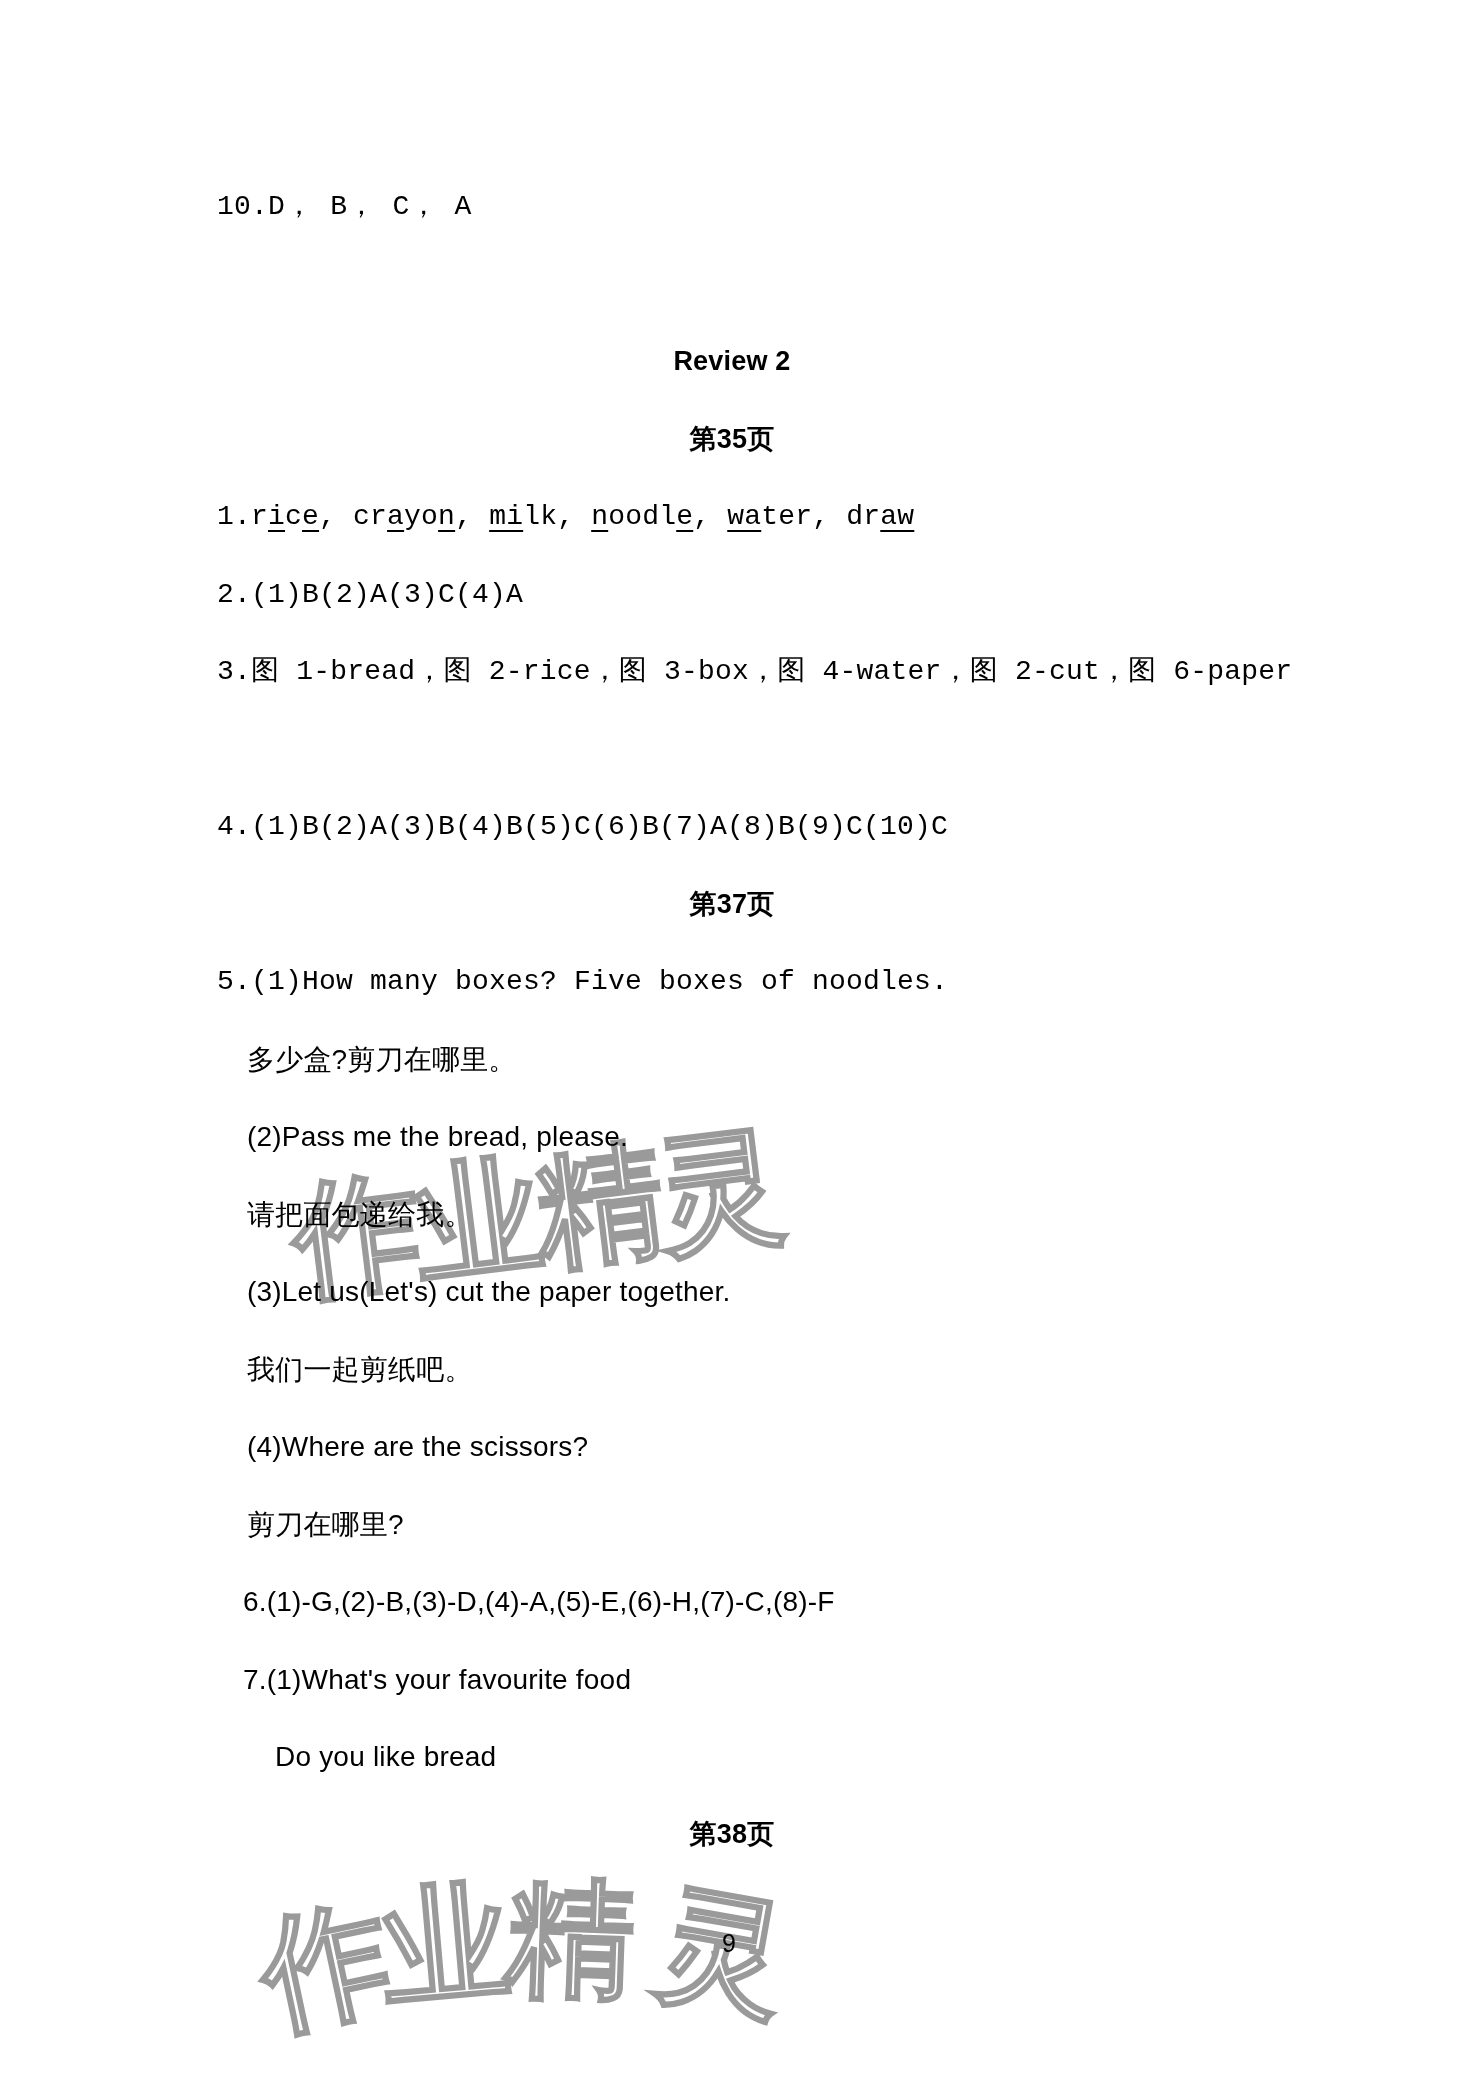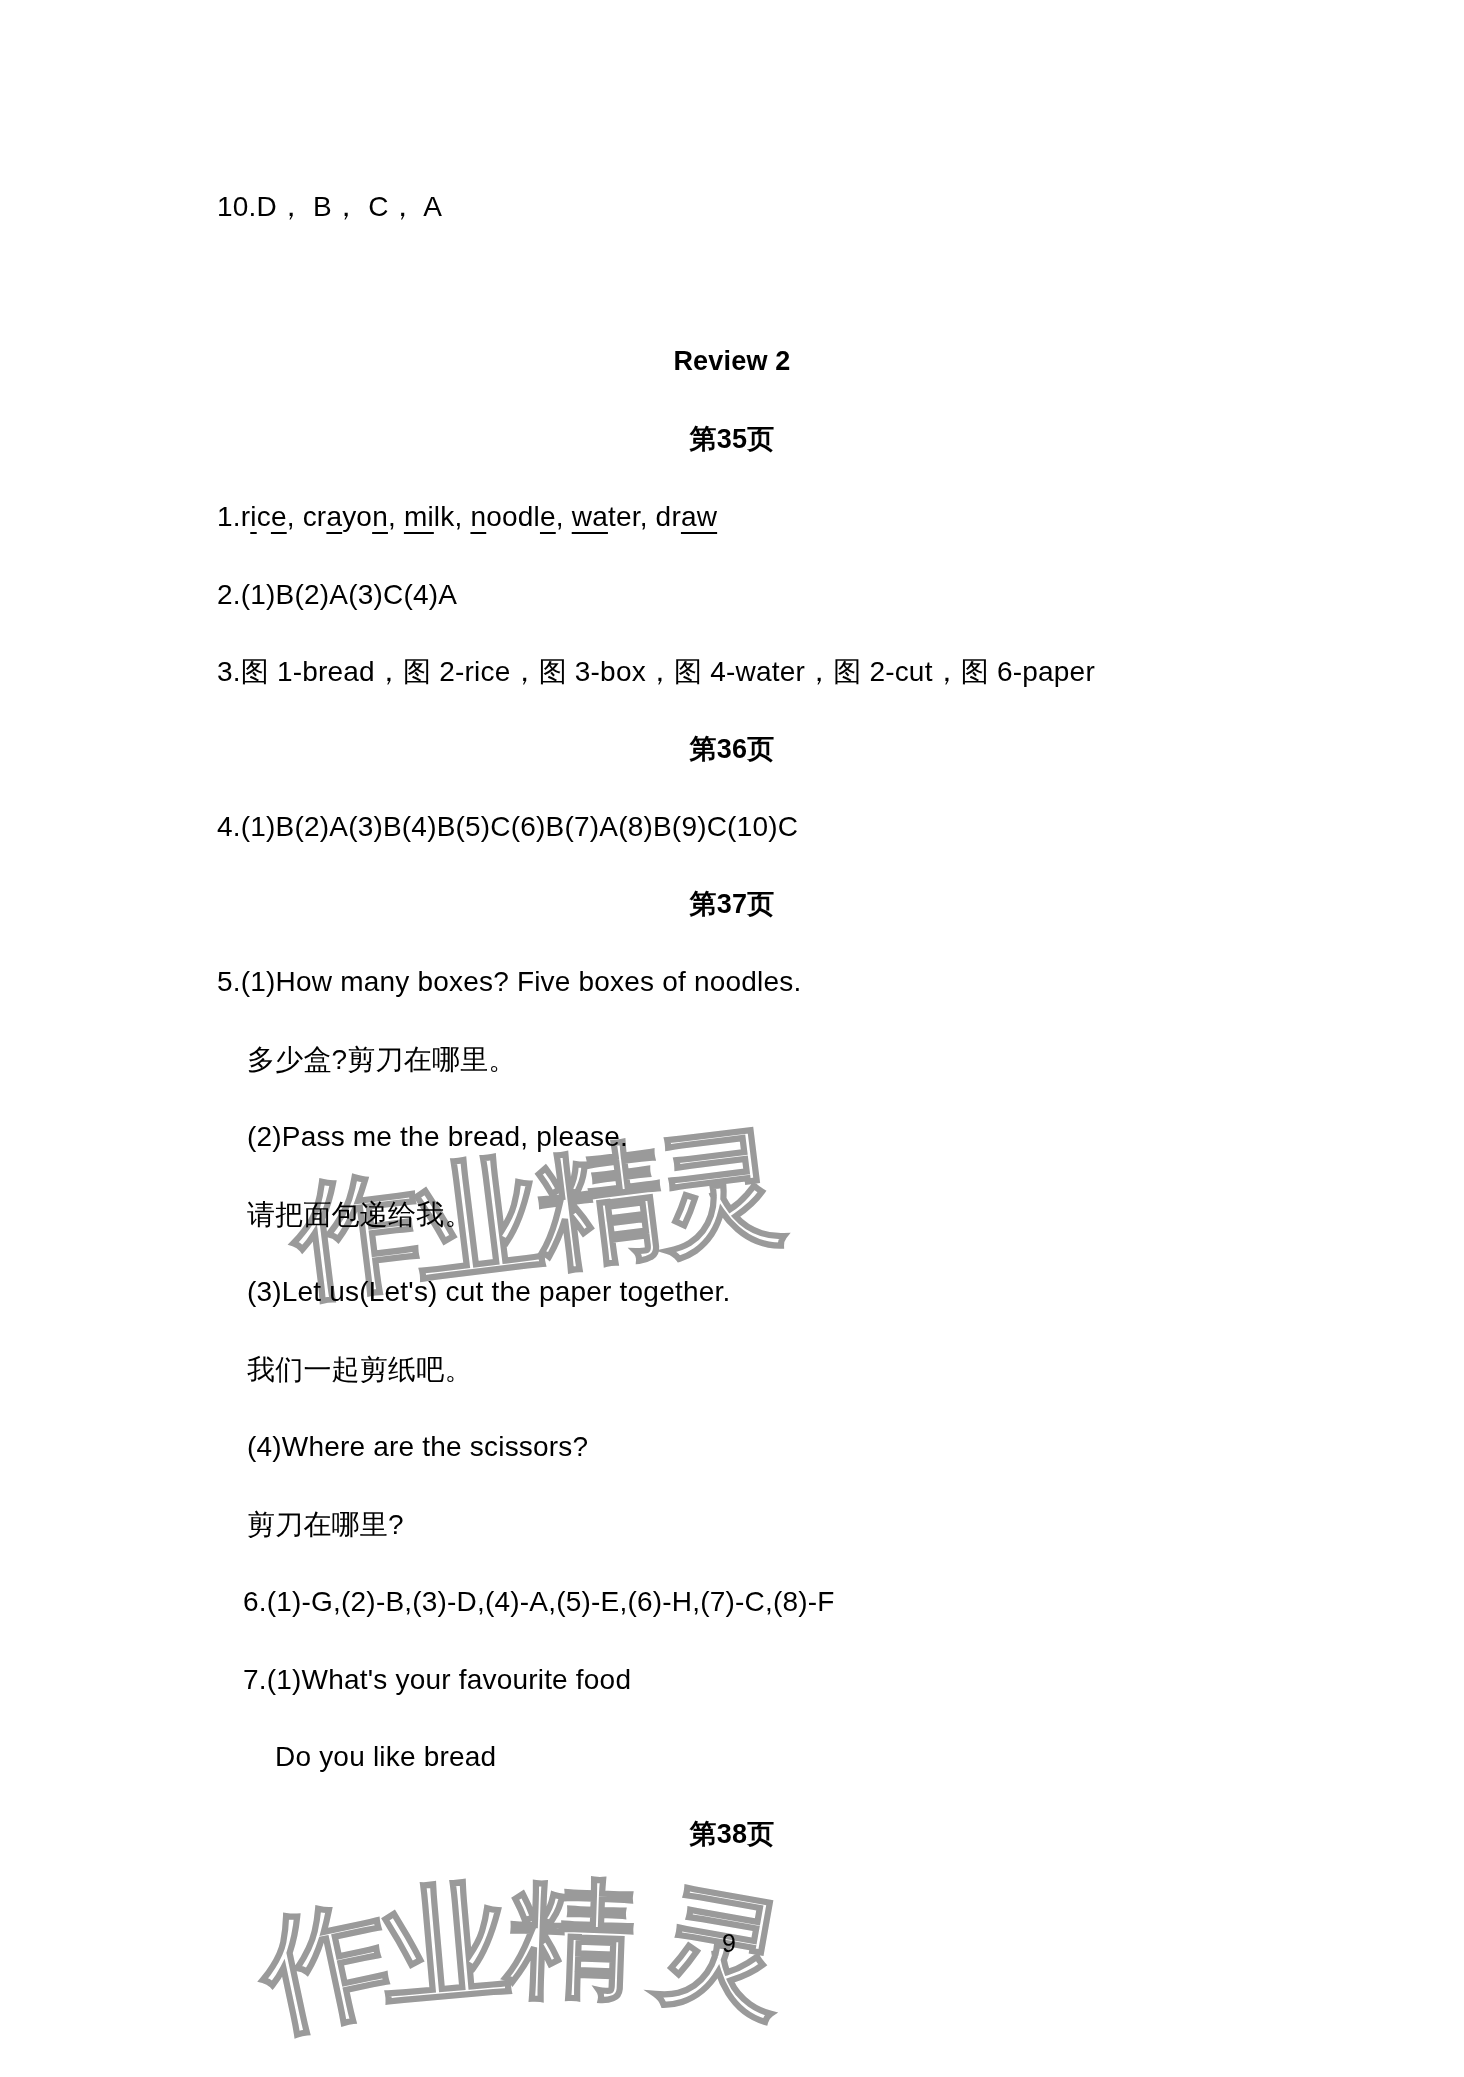--- a/index.html
+++ b/index.html
@@ -24,21 +24,21 @@
     z-index: 2;
     letter-spacing: 0.2px;
   }
   .heading {
     left: 0;
     width: 100%;
     text-align: center;
     font-weight: bold;
     font-size: 27px;
   }
-  .m1   { left: 217px; }   
+  .m1   { left: 217px; font-family: Liberation Mono, monospace; }   
   .m2   { left: 243px; }   
   .sub  { left: 247px; }   
   .sub2 { left: 275px; text-align: center; }   
   .u {
     text-decoration: underline;
     text-underline-offset: 6px;
     text-decoration-thickness: 2px;
   }
   .watermark {
     position: absolute;
@@ -90,21 +90,20 @@
 
   <div class="line m1" style="top:187px">10.D， B， C， A</div>
 
   <div class="line heading" style="top:341px">Review 2</div>
   <div class="line heading" style="top:419px">第35页</div>
 
   <div class="line m1" style="top:497px"><span>1.r</span><span class="u">i</span><span>c</span><span class="u">e</span><span>, cr</span><span class="u">a</span><span>yo</span><span class="u">n</span><span>, </span><span class="u">mi</span><span>lk, </span><span class="u">n</span><span>oodl</span><span class="u">e</span><span>, </span><span class="u">wa</span><span>ter, dr</span><span class="u">aw</span></div>
   <div class="line m1" style="top:575px">2.(1)B(2)A(3)C(4)A</div>
   <div class="line m1" style="top:652px">3.图 1-bread，图 2-rice，图 3-box，图 4-water，图 2-cut，图 6-paper</div>
 
-  <div class="line heading" style="top:729px">第36页</div>
   <div class="line m1" style="top:807px">4.(1)B(2)A(3)B(4)B(5)C(6)B(7)A(8)B(9)C(10)C</div>
 
   <div class="line heading" style="top:884px">第37页</div>
   <div class="line m1" style="top:962px">5.(1)How many boxes? Five boxes of noodles.</div>
   <div class="line sub" style="top:1040px">多少盒?剪刀在哪里。</div>
   <div class="line sub" style="top:1117px">(2)Pass me the bread, please.</div>
   <div class="line sub" style="top:1195px">请把面包递给我。</div>
   <div class="line sub" style="top:1272px">(3)Let us(Let's) cut the paper together.</div>
   <div class="line sub" style="top:1350px">我们一起剪纸吧。</div>
   <div class="line sub" style="top:1427px">(4)Where are the scissors?</div>

